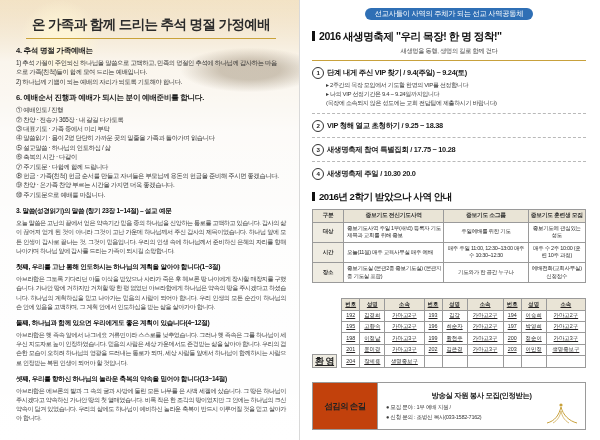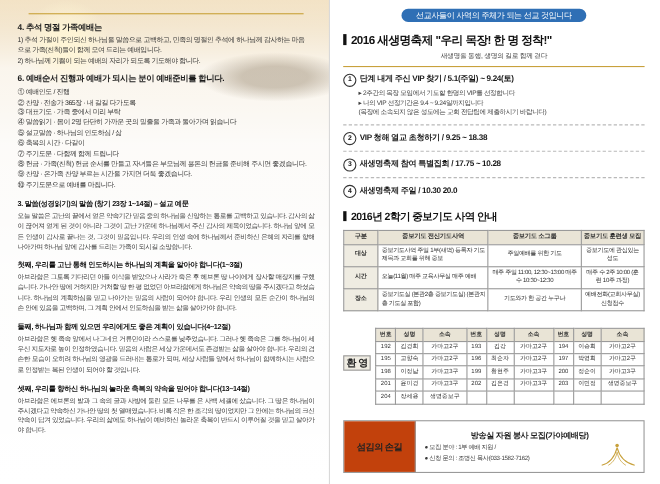--- a/index.html
+++ b/index.html
@@ -81,21 +81,21 @@
 
   .r-h2{margin-top:11px;font-size:9.6px;font-weight:bold;letter-spacing:-0.5px;color:#111;}
   .r-h2 .bar{display:inline-block;width:3px;height:9px;background:#111;margin-right:4px;vertical-align:-1px;}
 
   table{border-collapse:collapse;width:100%;margin-top:5px;}
   .tbl1 th,.tbl1 td{border:0.6px solid #9a9a9a;font-size:5.5px;line-height:7.6px;padding:2px 2px;letter-spacing:-0.3px;text-align:center;color:#2e2e2e;vertical-align:middle;}
   .tbl1 th{background:#e9e4d6;font-weight:bold;font-size:5.8px;}
   .tbl1 .hdcol{background:#efece2;font-weight:bold;width:26px;}
   .tbl1 td.lft{text-align:left;padding-left:3px;}
 
-  .roster{margin-top:10px;display:flex;align-items:center;gap:4px;}
+  .roster{margin-top:10px;display:flex;align-items:flex-end;gap:4px;text-decoration:underline;}
   .roster-label{
     width:26px;border:0.6px solid #9a9a9a;background:#efece2;
     display:flex;align-items:center;justify-content:center;
     font-size:9px;font-weight:bold;letter-spacing:-0.5px;color:#222;
     writing-mode:horizontal-tb;
   }
   .roster-label span{display:block;line-height:12px;}
   .tbl2{width:100%;}
   .tbl2 th,.tbl2 td{border:0.6px solid #9a9a9a;font-size:5.4px;line-height:7.4px;padding:1.5px 1px;text-align:center;color:#2e2e2e;}
   .tbl2 th{background:#e9e4d6;font-weight:bold;}
@@ -117,20 +117,21 @@
   }
 </style>
 </head>
 <body>
 
 <div class="page">
 
   <div class="left">
     <div class="left-photo"></div>
     <div class="left-inner">
+      <div class="left-title">온 가족과 함께 드리는 추석 명절 가정예배</div>
       <div class="left-title-rule"></div>
 
       <div class="sec">
         <div class="sec-h">4. 추석 명절 가족예배는</div>
         <div class="sec-b">
           <div>1) 추석 가절이 주인되신 하나님을 말씀으로 고백하고, 민족의 명절인 추석에 하나님께 감사하는 마음</div>
           <div>으로 가족(친척)들이 함께 모여 드리는 예배입니다.</div>
           <div>2) 하나님께 기쁨이 되는 예배의 자리가 되도록 기도해야 합니다.</div>
         </div>
       </div>
@@ -166,31 +167,31 @@
       <div class="blk">
         <div class="blk-h">셋째, 우리를 향하신 하나님의 놀라운 축복의 약속을 믿어야 합니다(13~14절)</div>
         <div class="blk-b">아브라함은 에브론의 밭과 그 속의 굴과 사방에 둘린 모든 나무를 은 사백 세겔에 샀습니다. 그 땅은 하나님이 주시겠다고 약속하신 가나안 땅의 첫 열매였습니다. 비록 작은 한 조각의 땅이었지만 그 안에는 하나님의 크신 약속이 담겨 있었습니다. 우리의 삶에도 하나님이 예비하신 놀라운 축복이 반드시 이루어질 것을 믿고 살아가야 합니다.</div>
       </div>
       
     </div>
     <div class="left-fold"></div>
   </div>
 
   <div class="right">
-    <div class="tag-blue">선교사들이 사역의 주체가 되는 선교 것입니다</div>
+    <div class="tag-blue">선교사들이 사역의 주체가 되는 선교 사역공동체</div>
 
     <div class="r-h1">
       <span class="bar"></span><span>2016 새생명축제 "우리 목장! 한 명 정착!"</span>
     </div>
     <div class="r-sub">새생명을 동행, 생명의 길로 함께 걷다</div>
     <div class="hr-gold"></div>
 
     <div class="step">
       <div class="step-t">
-        <span class="num">1</span><span>단계 내게 주신 VIP 찾기 / 5.1(주일) ~ 9.24(토)</span>
+        <span class="num">1</span><span>단계 내게 주신 VIP 찾기 / 9.4(주일) ~ 9.24(토)</span>
       </div>
       <div class="step-b">
         <div>▸ 2주간의 목장 모임에서 기도할 한명의 VIP를 선정합니다</div>
         <div>▸ 나의 VIP 선정기간은 9.4 ~ 9.24일까지입니다</div>
         <div>  (목장에 소속되지 않은 성도에는 교회 전담팀에 제출하시기 바랍니다)</div>
       </div>
     </div>
     <div class="dash"></div>
     <div class="step">
       <div class="step-t">
@@ -204,21 +205,21 @@
       </div>
     </div>
     <div class="dash"></div>
     <div class="step">
       <div class="step-t">
         <span class="num">4</span><span>새생명축제 주일 / 10.30  20.0</span>
       </div>
     </div>
 
     <div class="r-h2">
-      <span class="bar"></span><span>2016년 2학기 중보기도 사역 안내</span>
+      <span class="bar"></span><span>2016년 2학기 받았으나 사역 안내</span>
     </div>
 
     <table class="tbl1">
       <tbody>
           <tr>
         <th>구분</th>
         <th>중보기도 전신기도사역</th>
         <th>중보기도 소그룹</th>
         <th>중보기도 훈련생 모집</th>
       </tr>
@@ -323,21 +324,21 @@
       </tbody>
         </table>
     </div>
 
     <div class="footbox">
       <div class="footbox-l">
         <span>섬김의
 손길</span>
       </div>
       <div class="footbox-r">
-        <div class="fb-title">방송실 자원 봉사 모집(가야예배당)</div>
+        <div class="fb-title">방송실 자원 봉사 모집(인정받는)</div>
         <div class="fb-line">● 모집 분야 : 1부 예배 지원 /</div>
         <div class="fb-line">● 신청 문의 : 조병신 목사(033-1582-7162)</div>
       </div>
       <svg class="corner" viewBox="0 0 34 26">
         <path d="M2 24 C 10 22, 14 16, 16 8 C 18 16, 24 22, 32 24" fill="none" stroke="#c8a13c" stroke-width="1"></path>
         <path d="M8 24 C 13 21, 15 17, 16 12" fill="none" stroke="#c8a13c" stroke-width="0.7"></path>
         <path d="M24 24 C 19 21, 17 17, 16 12" fill="none" stroke="#c8a13c" stroke-width="0.7"></path>
         <circle cx="16" cy="6" r="1.6" fill="#c8a13c"></circle>
       </svg>
     </div>

